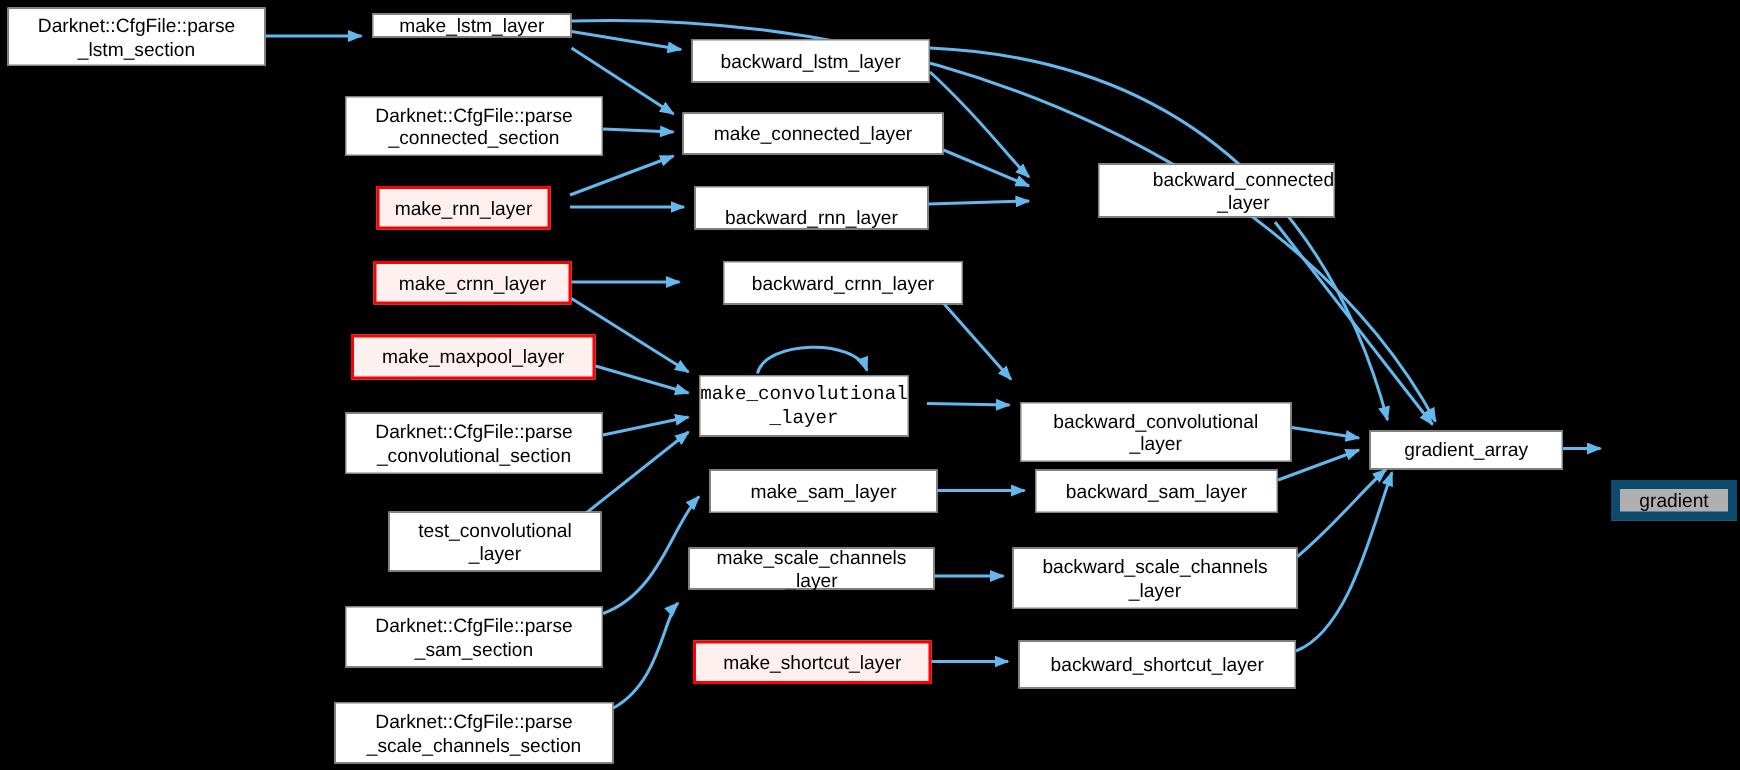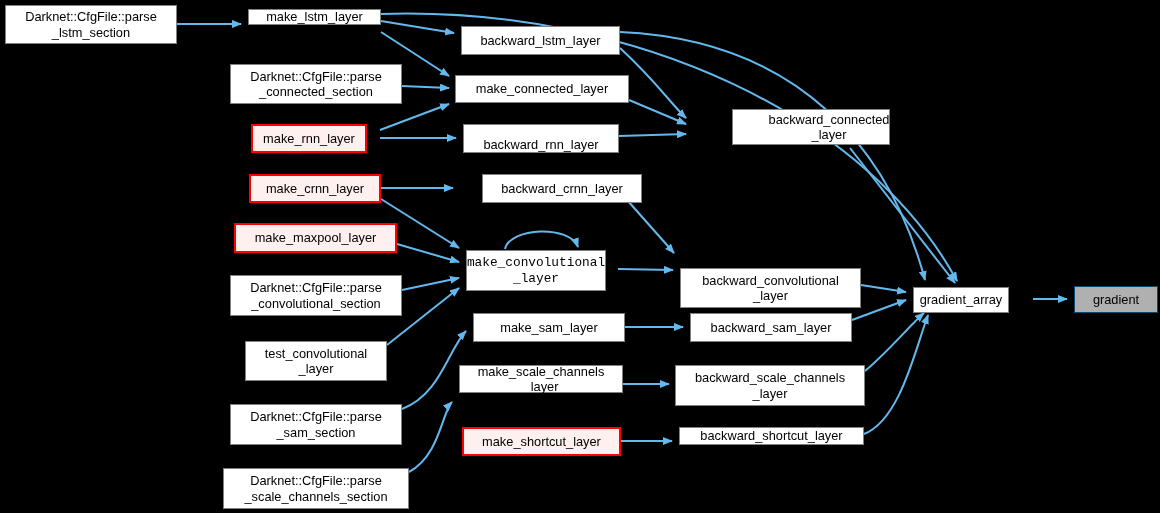--- a/index.html
+++ b/index.html
@@ -4,21 +4,21 @@
 <style>
   html,body{margin:0;padding:0;background:#000;}
   #canvas{position:relative;width:1160px;height:513px;background:#000;overflow:hidden;
           font-family:"Liberation Sans","DejaVu Sans",sans-serif;}
   svg#edges{position:absolute;left:0;top:0;width:1160px;height:513px;}
   .node{position:absolute;box-sizing:border-box;display:flex;align-items:center;
         justify-content:center;text-align:center;line-height:1.18;
         font-size:12.8px;color:#000000;white-space:pre;}
   .node.plain{background:#ffffff;border:1px solid #808080;}
   .node.hl{background:#fff0f0;border:2px solid #ff0000;}
-  .node.cur{background:#b0b0b0;border:1px solid #0c4a6e;}
+  .node.cur{background:#b0b0b0;border:6px solid #0c4a6e;margin-top:34px;}
 </style>
 </head>
 <body>
 
 <div id="canvas">
   <svg id="edges" viewBox="0 0 1160 513" xmlns="http://www.w3.org/2000/svg">
     <defs>
       <marker id="ah" markerWidth="10" markerHeight="8" refX="9" refY="4" orient="auto" markerUnits="userSpaceOnUse">
         <path d="M0,0 L10,4 L0,8 z" fill="#63b8ee"></path>
       </marker>
@@ -72,28 +72,28 @@
       <div class="node plain" style="left: 460px; top: 174px; width: 160px; height: 29px; margin-left: 22px;"><span>backward_crnn_layer</span></div>
       <div class="node hl" style="left: 234px; top: 223px; width: 163px; height: 30px;"><span>make_maxpool_layer</span></div>
       <div class="node plain" style="left: 466px; top: 250px; width: 140px; height: 41px; font-family: Liberation Mono, monospace;"><span>make_convolutional
 _layer</span></div>
       <div class="node plain" style="left: 680px; top: 251px; width: 181px; height: 40px; margin-top: 17px;"><span>backward_convolutional
 _layer</span></div>
       <div class="node plain" style="left: 230px; top: 275px; width: 172px; height: 41px;"><span>Darknet::CfgFile::parse
 _convolutional_section</span></div>
       <div class="node plain" style="left: 473px; top: 313px; width: 152px; height: 29px;"><span>make_sam_layer</span></div>
       <div class="node plain" style="left: 690px; top: 313px; width: 162px; height: 29px;"><span>backward_sam_layer</span></div>
-      <div class="node plain" style="left: 245px; top: 341px; width: 142px; height: 40px;"><span>test_convolutional
+      <div class="node plain" style="left: 259px; top: 341px; width: 142px; height: 40px;"><span>test_convolutional
 _layer</span></div>
       <div class="node plain" style="left: 459px; top: 365px; width: 164px; height: 28px;"><span>make_scale_channels
 _layer</span></div>
       <div class="node plain" style="left: 675px; top: 365px; width: 190px; height: 41px;"><span>backward_scale_channels
 _layer</span></div>
       <div class="node plain" style="left: 230px; top: 404px; width: 172px; height: 41px;"><span>Darknet::CfgFile::parse
 _sam_section</span></div>
       <div class="node hl" style="left: 462px; top: 427px; width: 159px; height: 29px; justify-content: center;"><span>make_shortcut_layer</span></div>
-      <div class="node plain" style="left: 679px; top: 427px; width: 185px; height: 18px;"><span>backward_shortcut_layer</span></div>
+      <div class="node plain" style="left: 679px; top: 427px; width: 185px; height: 32px;"><span>backward_shortcut_layer</span></div>
       <div class="node plain" style="left: 223px; top: 468px; width: 186px; height: 41px;"><span>Darknet::CfgFile::parse
 _scale_channels_section</span></div>
-      <div class="node plain" style="left: 913px; top: 287px; width: 96px; height: 26px;"><span>gradient_array</span></div>
+      <div class="node plain" style="left: 913px; top: 287px; width: 129px; height: 26px;"><span>gradient_array</span></div>
       <div class="node cur" style="left: 1074px; top: 286px; width: 84px; height: 27px;"><span>gradient</span></div>
     </div>
 </div>
 
 </body></html>

